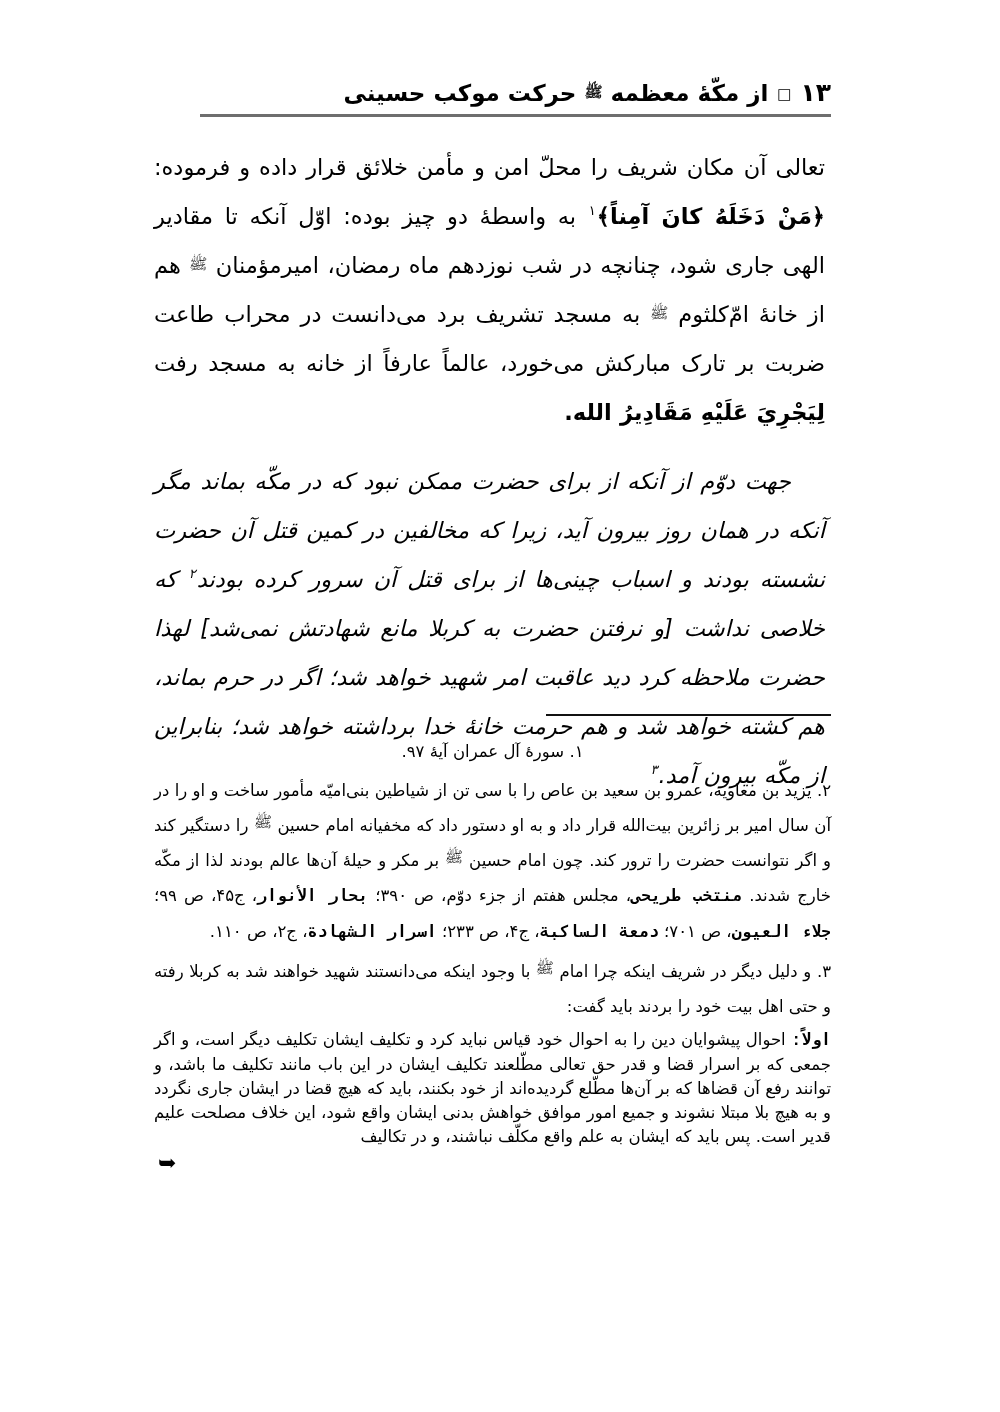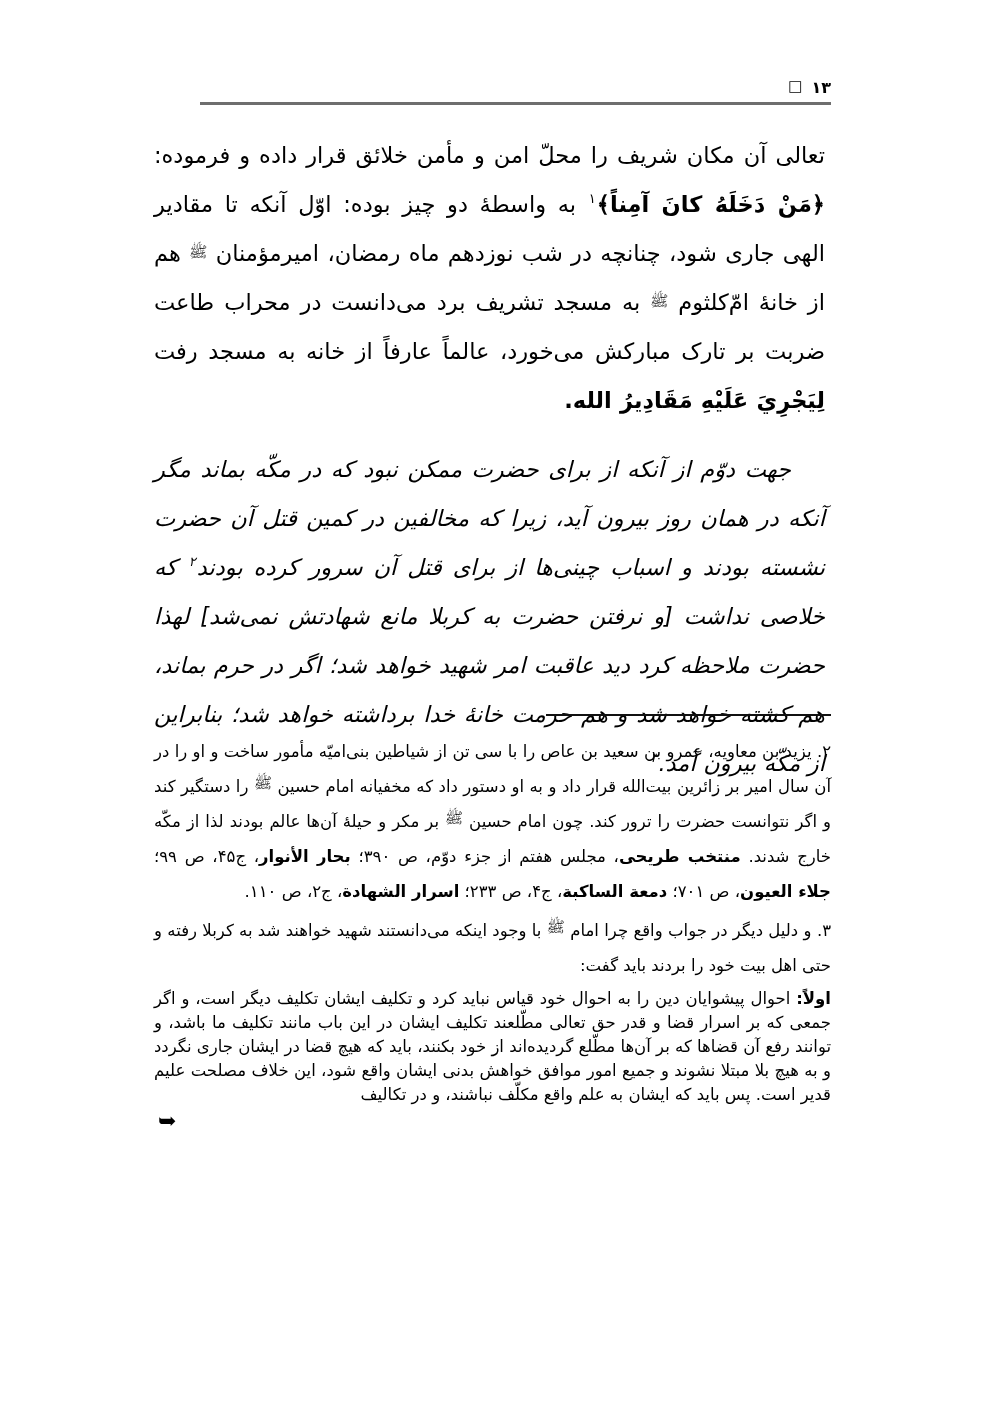--- a/index.html
+++ b/index.html
@@ -42,21 +42,21 @@
     line-height: 1.35;
     white-space: nowrap;
   }
   .header-sep {
     font-size: 15px;
     margin: 0 9px 0 9px;
     position: relative;
     top: -2px;
   }
   .header-page {
-    font-size: 16px;
+    font-size: 25px;
     font-weight: 700;
   }
   .header-rule {
     height: 2.5px;
     background: #6e6e6e;
     margin: 5px 14px 0 48px;
   }
 
   
   .body-block {
@@ -128,20 +128,21 @@
     font-size: 16.5px;
     line-height: 24px;
     text-align: justify;
     text-align-last: right;
   }
   .fn-num {
     font-weight: 400;
   }
   .fn-bold {
     font-weight: 700;
+    font-family: Liberation Mono, monospace;
   }
   .cont-arrow {
     display: block;
     text-align: left;
     font-size: 22px;
     line-height: 24px;
     margin-top: 2px;
     padding-left: 4px;
     font-weight: 700;
   }
@@ -149,33 +150,39 @@
 </head>
 <body>
 
 <div class="page">
 
   <div class="content">
 
     <div class="header">
       <span class="header-page">۱۳</span>
       <span class="header-sep">□</span>
+      <span class="header-title">
+        <span>از مکّهٔ معظمه</span>
+        <span class="honorific">ﷺ</span>
+        <span>حرکت موکب حسینی</span>
+      </span>
     </div>
     <div class="header-rule"></div>
 
     <div class="body-block">
       <p class="para" id="para-1"><span>تعالی آن مکان شریف را محلّ امن و مأمن خلائق قرار داده و فرموده: </span><span class="quran">﴿مَنْ دَخَلَهُ كانَ آمِناً﴾</span><sup class="fn">۱</sup><span> به واسطهٔ دو چیز بوده: اوّل آنکه تا مقادیر الهی جاری شود، چنانچه در شب نوزدهم ماه رمضان، امیرمؤمنان </span><span class="honorific" title="علیه السلام">ﷺ</span><span> هم از خانهٔ امّ‌کلثوم </span><span class="honorific" title="علیها السلام">ﷺ</span><span> به مسجد تشریف برد می‌دانست در محراب طاعت ضربت بر تارک مبارکش می‌خورد، عالماً عارفاً از خانه به مسجد رفت </span><span class="ar-bold">لِيَجْرِيَ عَلَيْهِ مَقَادِيرُ الله.</span></p>
       <p class="para indent" id="para-2"><span>جهت دوّم از آنکه از برای حضرت ممکن نبود که در مکّه بماند مگر آنکه در همان روز بیرون آید، زیرا که مخالفین در کمین قتل آن حضرت نشسته بودند و اسباب چینی‌ها از برای قتل آن سرور کرده بودند</span><sup class="fn">۲</sup><span> که خلاصی نداشت [و نرفتن حضرت به کربلا مانع شهادتش نمی‌شد] لهذا حضرت ملاحظه کرد دید عاقبت امر شهید خواهد شد؛ اگر در حرم بماند، هم کشته خواهد شد و هم حرمت خانهٔ خدا برداشته خواهد شد؛ بنابراین از مکّه بیرون آمد.</span><sup class="fn">۳</sup></p>
     </div>
 
   </div>
 
   <div class="footnotes">
     <div class="fn-rule"></div>
     <div class="fn-list">
+      <p class="fn-item center-last" id="footnote-1"><span class="fn-num">۱.</span><span> سورهٔ آل عمران آیهٔ ۹۷.</span></p>
       <p class="fn-item" id="footnote-2"><span class="fn-num">۲.</span><span> یزید بن معاویه، عمرو بن سعید بن عاص را با سی تن از شیاطین بنی‌امیّه مأمور ساخت و او را در آن سال امیر بر زائرین بیت‌الله قرار داد و به او دستور داد که مخفیانه امام حسین </span><span class="honorific" title="علیه السلام">ﷺ</span><span> را دستگیر کند و اگر نتوانست حضرت را ترور کند. چون امام حسین </span><span class="honorific" title="علیه السلام">ﷺ</span><span> بر مکر و حیلهٔ آن‌ها عالم بودند لذا از مکّه خارج شدند. </span><span class="fn-bold">منتخب طریحی</span><span>، مجلس هفتم از جزء دوّم، ص ۳۹۰؛ </span><span class="fn-bold">بحار الأنوار</span><span>، ج۴۵، ص ۹۹؛ </span><span class="fn-bold">جلاء العیون</span><span>، ص ۷۰۱؛ </span><span class="fn-bold">دمعة الساکبة</span><span>، ج۴، ص ۲۳۳؛ </span><span class="fn-bold">اسرار الشهادة</span><span>، ج۲، ص ۱۱۰.</span></p>
-      <p class="fn-item" id="footnote-3"><span class="fn-num">۳.</span><span> و دلیل دیگر در جواب واقع چرا امام </span><span class="honorific" title="علیه السلام">ﷺ</span><span> با وجود اینکه می‌دانستند شهید خواهند شد به کربلا رفته و حتی اهل بیت خود را بردند باید گفت:</span></p>
+      <p class="fn-item" id="footnote-3"><span class="fn-num">۳.</span><span> و دلیل دیگر در شریف اینکه چرا امام </span><span class="honorific" title="علیه السلام">ﷺ</span><span> با وجود اینکه می‌دانستند شهید خواهند شد به کربلا رفته و حتی اهل بیت خود را بردند باید گفت:</span></p>
       <p class="fn-sub" id="footnote-3-body"><span class="fn-bold">اولاً:</span><span> احوال پیشوایان دین را به احوال خود قیاس نباید کرد و تکلیف ایشان تکلیف دیگر است، و اگر جمعی که بر اسرار قضا و قدر حق تعالی مطّلعند تکلیف ایشان در این باب مانند تکلیف ما باشد، و توانند رفع آن قضاها که بر آن‌ها مطّلع گردیده‌اند از خود بکنند، باید که هیچ قضا در ایشان جاری نگردد و به هیچ بلا مبتلا نشوند و جمیع امور موافق خواهش بدنی ایشان واقع شود، این خلاف مصلحت علیم قدیر است. پس باید که ایشان به علم واقع مکلّف نباشند، و در تکالیف</span></p>
       <span class="cont-arrow">➥</span>
     </div>
   </div>
 
 </div>
 
 </body></html>

